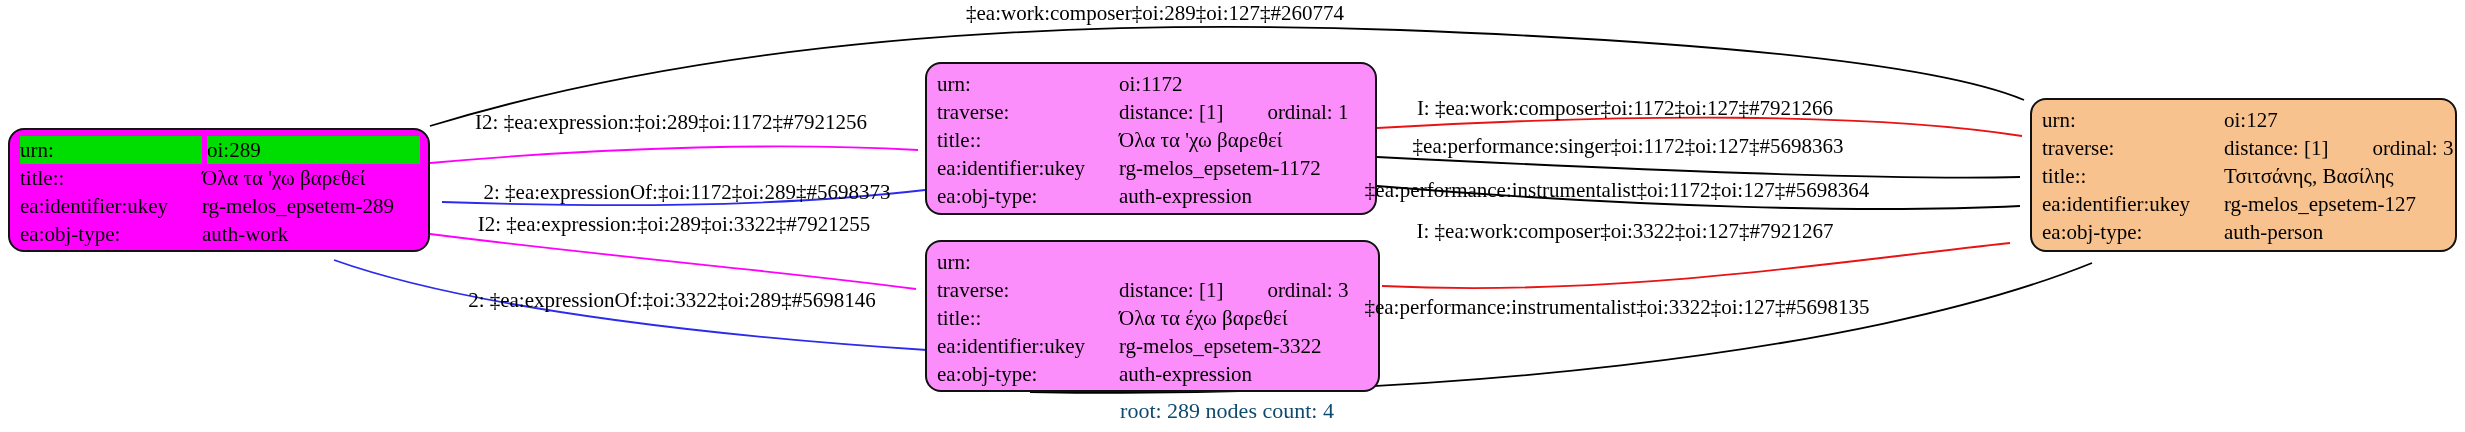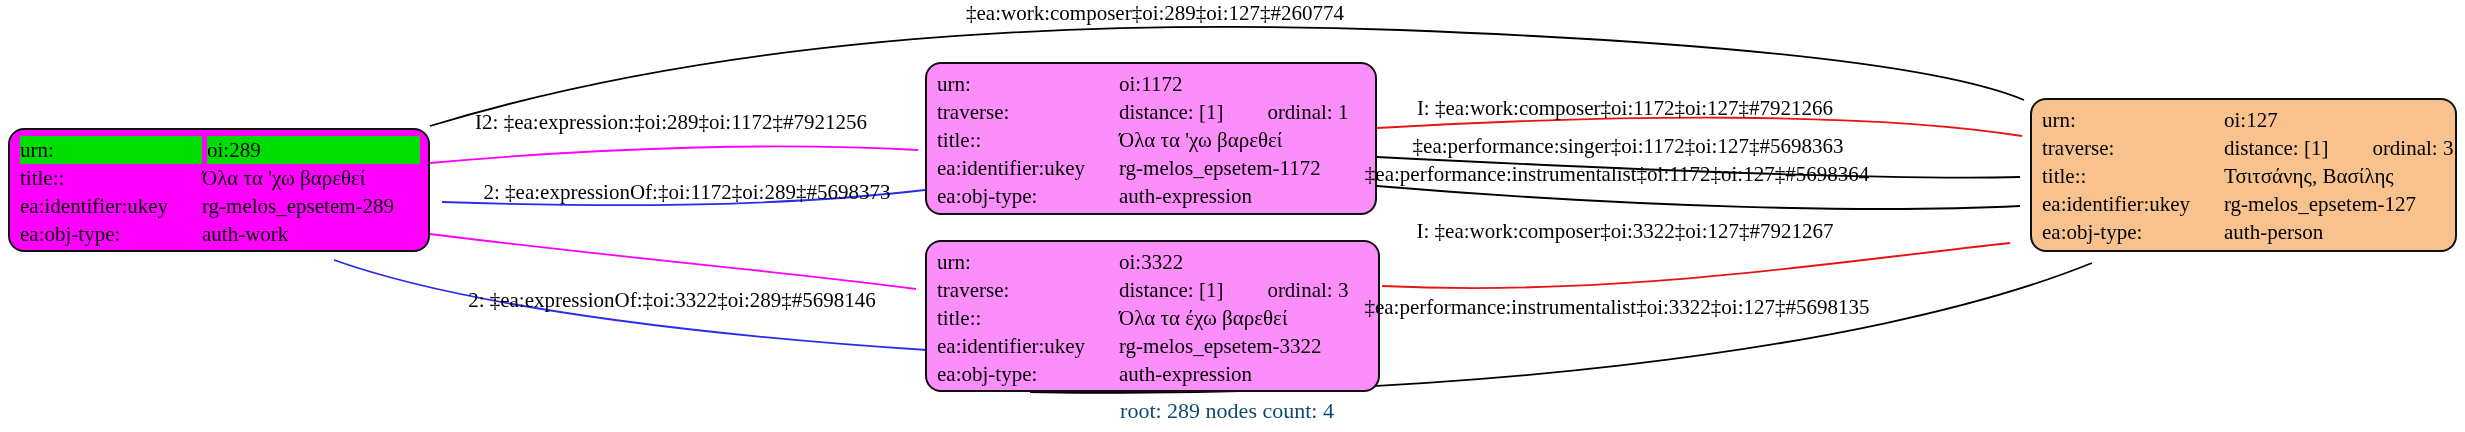--- a/index.html
+++ b/index.html
@@ -110,21 +110,20 @@
     </div>
     <div class="row">
       <span class="key">ea:obj-type:</span>
       <span class="val">auth-expression</span>
     </div>
   </div>
 
   <div class="node n-expr" style="left:925px;top:240px;width:455px;height:152px;">
     <div class="row">
       <span class="key">urn:</span>
-      <span class="val">oi:3322</span>
     </div>
     <div class="row">
       <span class="key">traverse:</span>
       <span class="val"><span>distance: [1]</span><span class="ordinal">ordinal: 3</span></span>
     </div>
     <div class="row">
       <span class="key">title::</span>
       <span class="val">Όλα τα έχω βαρεθεί</span>
     </div>
     <div class="row">
@@ -156,22 +155,23 @@
     </div>
     <div class="row">
       <span class="key">ea:obj-type:</span>
       <span class="val">auth-person</span>
     </div>
   </div>
 
   <div class="elabel" style="left:1155px;top:13px;">‡ea:work:composer‡oi:289‡oi:127‡#260774</div>
   <div class="elabel" style="left:671px;top:122px;">I2: ‡ea:expression:‡oi:289‡oi:1172‡#7921256</div>
   <div class="elabel" style="left:675px;top:192px;margin-left:12px;">2: ‡ea:expressionOf:‡oi:1172‡oi:289‡#5698373</div>
+  <div class="elabel" style="left:674px;top:224px;">I2: ‡ea:expression:‡oi:289‡oi:3322‡#7921255</div>
   <div class="elabel" style="left:672px;top:300px;">2: ‡ea:expressionOf:‡oi:3322‡oi:289‡#5698146</div>
   <div class="elabel" style="left:1625px;top:108px;font-family:Liberation Serif, serif;">I: ‡ea:work:composer‡oi:1172‡oi:127‡#7921266</div>
   <div class="elabel" style="left:1628px;top:146px;">‡ea:performance:singer‡oi:1172‡oi:127‡#5698363</div>
-  <div class="elabel" style="left:1617px;top:174px;">‡ea:performance:instrumentalist‡oi:1172‡oi:127‡#5698364</div>
+  <div class="elabel" style="left:1617px;top:190px;">‡ea:performance:instrumentalist‡oi:1172‡oi:127‡#5698364</div>
   <div class="elabel" style="left:1625px;top:231px;">I: ‡ea:work:composer‡oi:3322‡oi:127‡#7921267</div>
   <div class="elabel" style="left:1617px;top:307px;">‡ea:performance:instrumentalist‡oi:3322‡oi:127‡#5698135</div>
 
   <div class="footer" style="left:1227px;top:411px;">root: 289 nodes count: 4</div>
 
 </div>
 
 </body></html>

